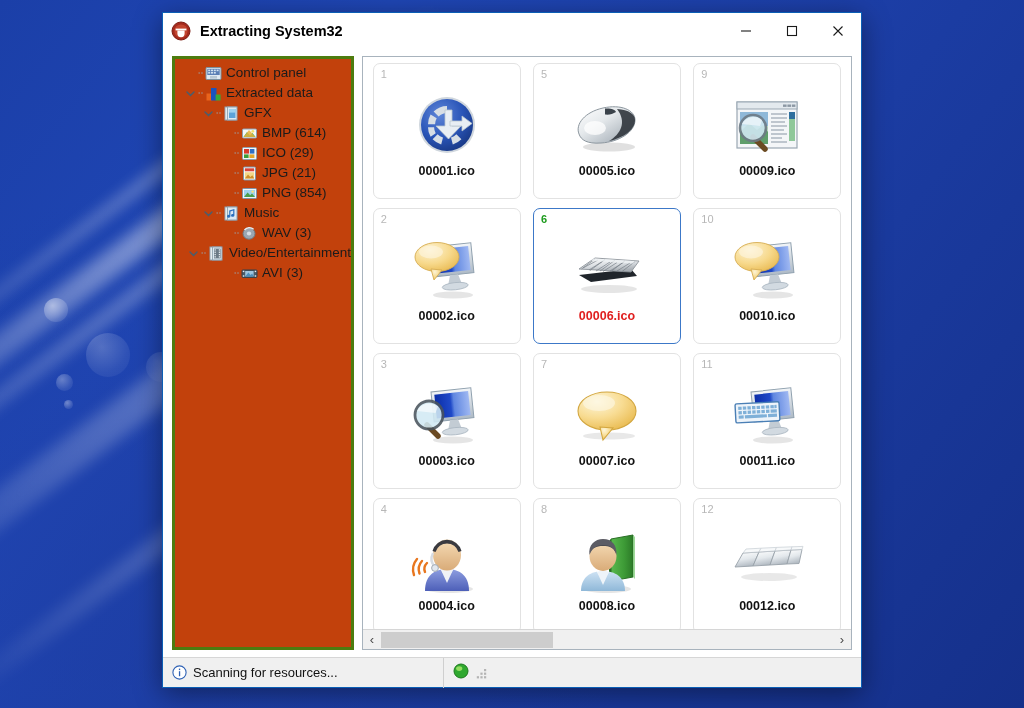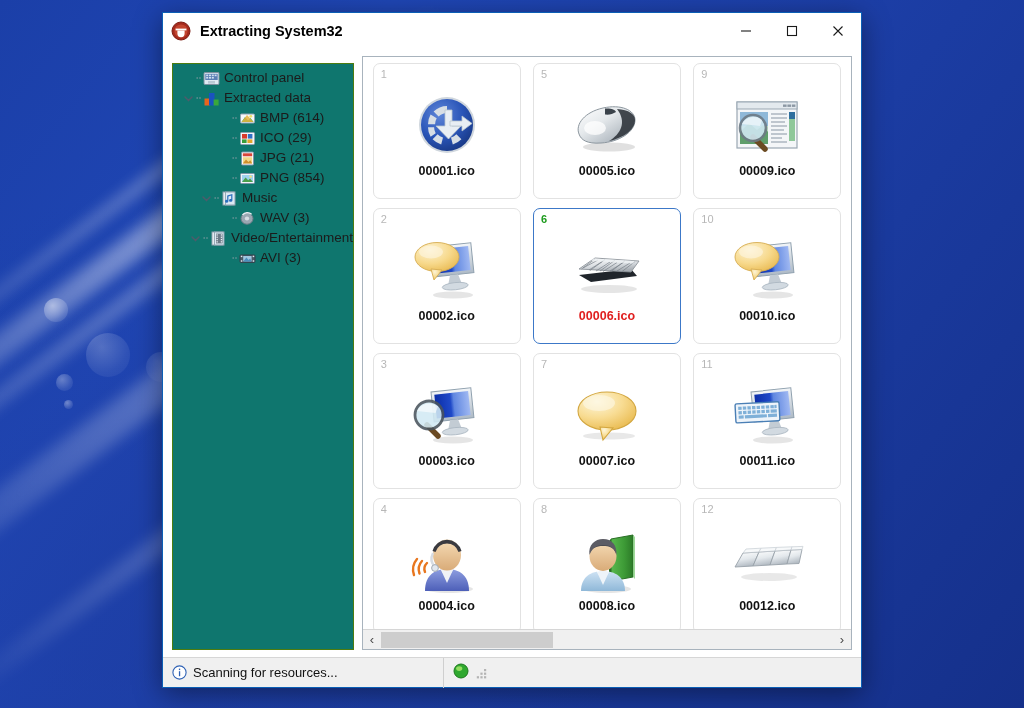--- a/index.html
+++ b/index.html
@@ -80,25 +80,24 @@
     background: #ffffff;
     display: flex;
     padding: 8px 9px 0 9px;
     gap: 8px;
     min-height: 0;
   }
 
   
   #tree-panel {
     flex: 0 0 182px;
-    border: 1px solid #4d7c0f;
-    background: #0f766e;
+    border: 3px solid #4d7c0f;
+    background: #c2410c;
     overflow: hidden;
     padding: 4px 0 0 0;
-    margin-top: 7px;
   }
   .tnode {
     display: flex; align-items: center;
     height: 20px;
     font-size: 13.5px; color: #1b1b1b;
     white-space: nowrap;
     position: relative;
   }
   .tw { flex: 0 0 auto; display: flex; align-items: center; justify-content: center; }
   .chev { width: 15px; height: 20px; }
@@ -278,20 +277,40 @@
               <svg width="7" height="20" viewBox="0 0 7 20">
                 <path d="M0.5 10 H6" stroke="#9aa4ad" stroke-width="1" stroke-dasharray="1.4 1.4"></path>
               </svg>
             </span>
             <svg class="tico" viewBox="0 0 17 17">
               <rect x="1.5" y="8.5" width="5.5" height="7" fill="#e8641c"></rect>
               <rect x="6" y="3" width="5.5" height="12.5" fill="#1a53c0"></rect>
               <rect x="10.6" y="9.5" width="5" height="6" fill="#3aa83a"></rect>
             </svg>
             <span class="tlabel">Extracted data</span>
+          </div>
+          <div class="tnode">
+            <span class="spacer" style="width:26px"></span>
+            <span class="tw chev">
+              <svg width="11" height="11" viewBox="0 0 11 11">
+                <path d="M2 4 L5.5 7.6 L9 4" fill="none" stroke="#4c5d6b" stroke-width="1.5" stroke-linecap="round" stroke-linejoin="round"></path>
+              </svg>
+            </span>
+            <span class="tw" style="width:7px;height:20px;">
+              <svg width="7" height="20" viewBox="0 0 7 20">
+                <path d="M0.5 10 H6" stroke="#9aa4ad" stroke-width="1" stroke-dasharray="1.4 1.4"></path>
+              </svg>
+            </span>
+            <svg class="tico" viewBox="0 0 17 17">
+              <rect x="2" y="2" width="11" height="13" fill="#eef3f7" stroke="#8fa2b0"></rect>
+              <rect x="4.4" y="2" width="9.6" height="13" fill="#dce9f3" stroke="#8fa2b0"></rect>
+              <rect x="6" y="4" width="6.5" height="9" fill="#5ca3d8"></rect>
+              <rect x="6" y="4" width="6.5" height="3.6" fill="#9ed2ef"></rect>
+            </svg>
+            <span class="tlabel">GFX</span>
           </div>
           <div class="tnode">
             <span class="spacer" style="width:44px"></span>
             <span class="tw chev"></span>
             <span class="tw" style="width:7px;height:20px;">
               <svg width="7" height="20" viewBox="0 0 7 20">
                 <path d="M0.5 10 H6" stroke="#9aa4ad" stroke-width="1" stroke-dasharray="1.4 1.4"></path>
               </svg>
             </span>
             <svg class="tico" viewBox="0 0 17 17">

